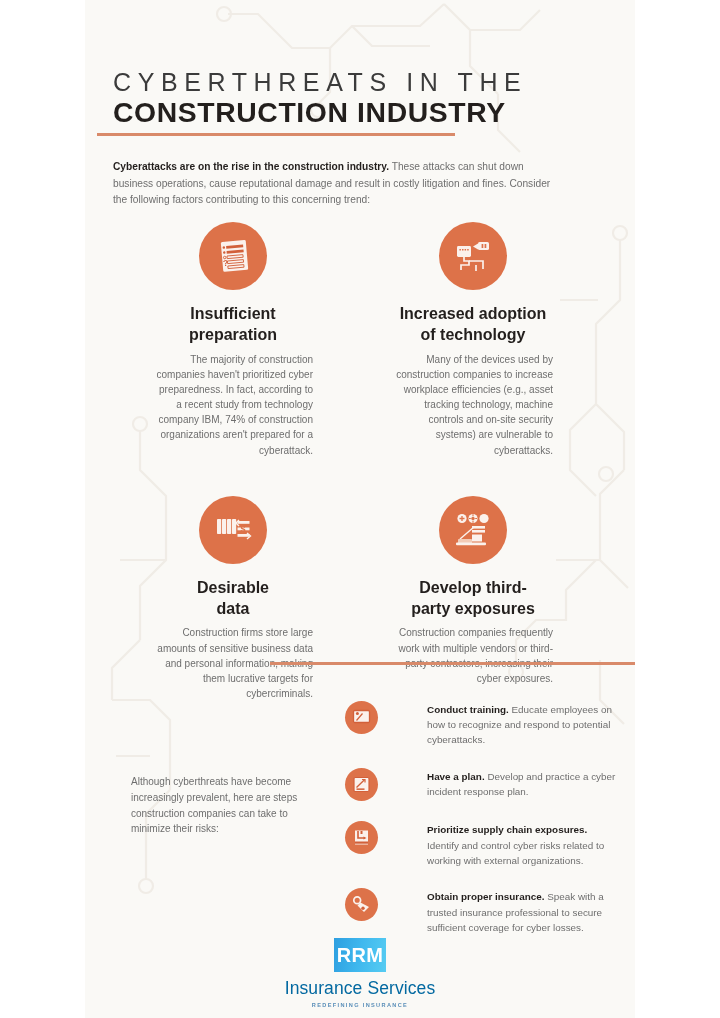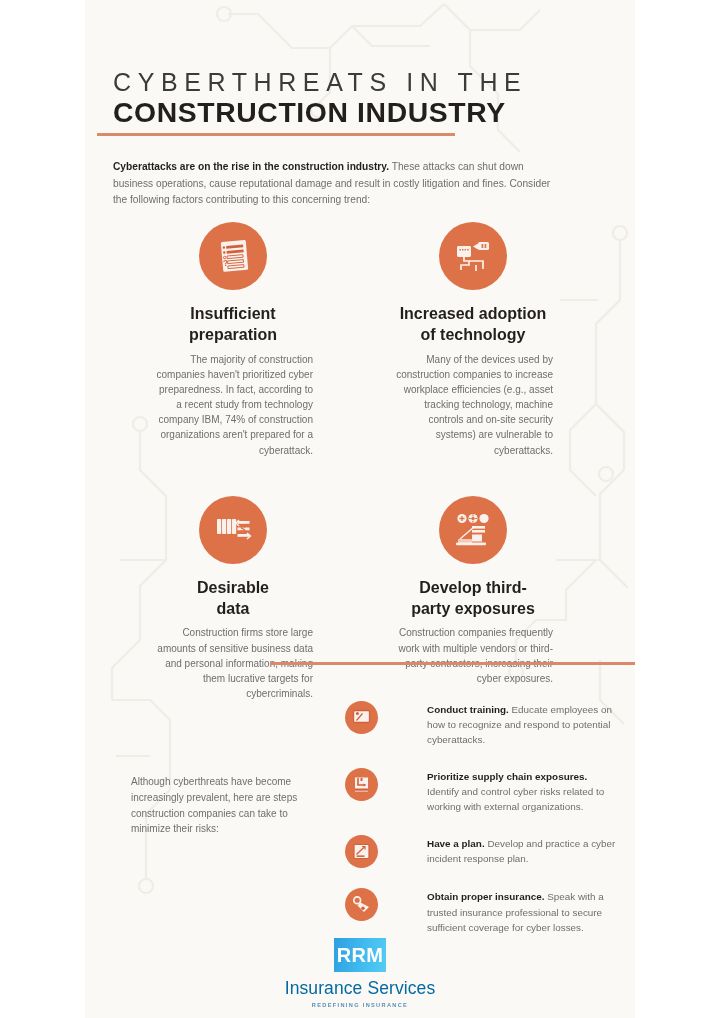--- a/index.html
+++ b/index.html
@@ -288,43 +288,43 @@
           </svg>
         </div>
         <div class="tip-txt">
           <b>Conduct training.</b><span> Educate employees on how to recognize and respond to potential cyberattacks.</span>
         </div>
       </div>
 
       <div class="tip">
         <div class="tip-ico">
           <svg width="21" height="21" viewBox="0 0 21 21">
+            <rect x="3" y="3.5" width="15" height="14" rx="1.2" fill="#FBF1EC" stroke="#D2603A" stroke-width="1.2"></rect>
+            <path d="M5.5 13.5 L13.5 5.8" stroke="#D2603A" stroke-width="1.3"></path>
+            <path d="M11 5.5 H14 V8.5" fill="none" stroke="#D2603A" stroke-width="1.2"></path>
+            <rect x="5.5" y="14.4" width="8" height="1.5" fill="#D2603A"></rect>
+          </svg>
+        </div>
+        <div class="tip-txt">
+          <b>Have a plan.</b><span> Develop and practice a cyber incident response plan.</span>
+        </div>
+      </div>
+
+      <div class="tip">
+        <div class="tip-ico">
+          <svg width="21" height="21" viewBox="0 0 21 21">
             <path d="M4 3.5 H17 V17.5 H4 Z" fill="#FBF1EC"></path>
             <path d="M7 4 V11 H14" fill="none" stroke="#D2603A" stroke-width="1.6"></path>
             <path d="M9.5 4 H11.5 V7 H9.5 Z" fill="#D2603A"></path>
             <path d="M12.5 9.5 L15.5 11 L12.5 12.5 Z" fill="#D2603A"></path>
             <rect x="4" y="14.5" width="13" height="2.2" fill="#D2603A"></rect>
           </svg>
         </div>
         <div class="tip-txt">
           <b>Prioritize supply chain exposures.</b><span> Identify and control cyber risks related to working with external organizations.</span>
-        </div>
-      </div>
-
-      <div class="tip">
-        <div class="tip-ico">
-          <svg width="21" height="21" viewBox="0 0 21 21">
-            <rect x="3" y="3.5" width="15" height="14" rx="1.2" fill="#FBF1EC" stroke="#D2603A" stroke-width="1.2"></rect>
-            <path d="M5.5 13.5 L13.5 5.8" stroke="#D2603A" stroke-width="1.3"></path>
-            <path d="M11 5.5 H14 V8.5" fill="none" stroke="#D2603A" stroke-width="1.2"></path>
-            <rect x="5.5" y="14.4" width="8" height="1.5" fill="#D2603A"></rect>
-          </svg>
-        </div>
-        <div class="tip-txt">
-          <b>Have a plan.</b><span> Develop and practice a cyber incident response plan.</span>
         </div>
       </div>
 
       <div class="tip">
         <div class="tip-ico">
           <svg width="21" height="21" viewBox="0 0 21 21">
             <circle cx="6.2" cy="6.2" r="3.4" fill="none" stroke="#FBF1EC" stroke-width="1.7"></circle>
             <path d="M9.5 8.5 L18 13 L13 18 L6.5 11.5 Z" fill="#FBF1EC"></path>
             <circle cx="12" cy="14.2" r="1.7" fill="#D2603A"></circle>
           </svg>

